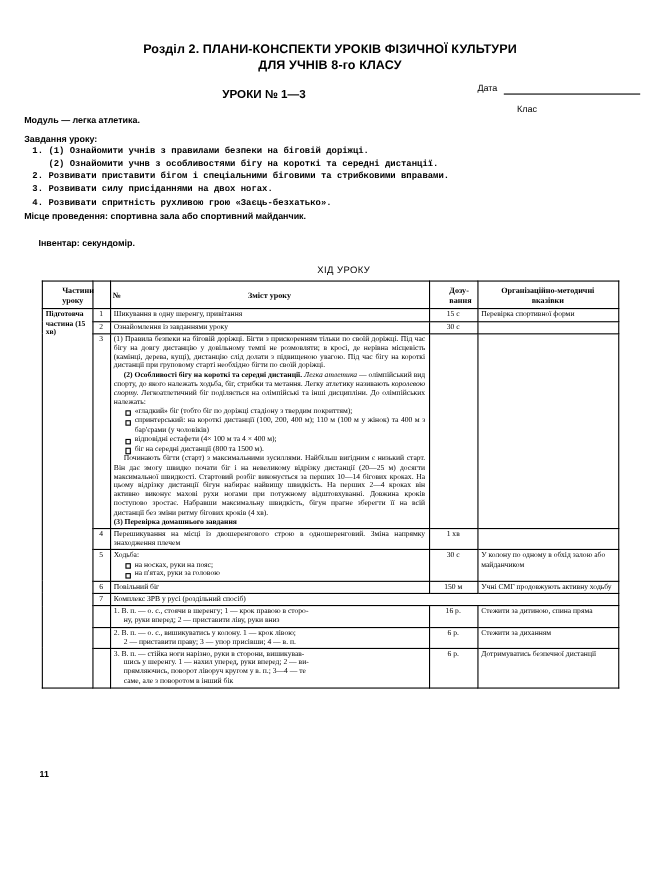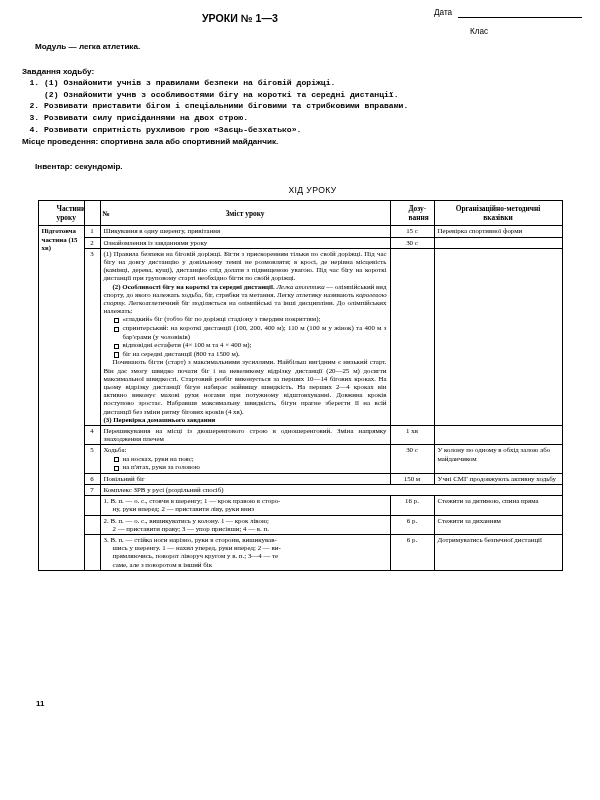--- a/index.html
+++ b/index.html
@@ -77,21 +77,21 @@
 
   
   .meta {
     margin: 8px 0 0 0;
     padding: 0 22px 0 22px;
     font-family: "Liberation Sans", sans-serif;
     font-size: 8.1px;
     font-weight: bold;
     line-height: 11.6px;
   }
-  .meta .module { margin: 13px; }
+  .meta .module { margin: 0; }
   .meta .tasks-title { margin: 5px 0 0 0; }
   ol.task-list {
     margin: 0;
     padding-left: 22px;
     list-style: decimal;
     font-family: Liberation Mono, monospace;
   }
   ol.task-list > li {
     margin: 0;
     line-height: 11.6px;
@@ -203,48 +203,50 @@
     font-size: 8px;
     font-weight: bold;
   }
 </style>
 </head>
 <body>
 
 <div class="page">
 
   <div class="chapter-title">
+    <span class="l1" id="chapter-line1">Розділ 2. ПЛАНИ-КОНСПЕКТИ УРОКІВ ФІЗИЧНОЇ КУЛЬТУРИ</span>
+    <span class="l2">ДЛЯ УЧНІВ 8-го КЛАСУ</span>
   </div>
 
   <div class="lesson-row">
     <div class="lessons-no">УРОКИ № 1—3</div>
     <div class="date-block">
       <div class="date-line">
         <span class="lbl">Дата</span>
         <span class="rule"></span>
       </div>
       <div class="class-line">
         <span class="lbl">Клас</span>
       </div>
     </div>
   </div>
 
   <div class="meta">
     <p class="module">Модуль — легка атлетика.</p>
-    <p class="tasks-title">Завдання ходьбу:</p>
+    <p class="tasks-title">Завдання уроку:</p>
     <ol class="task-list">
       <li>
         <span>(1) Ознайомити учнів з правилами безпеки на біговій доріжці.</span>
         <span class="sub">(2) Ознайомити учнв з особливостями бігу на короткі та середні дистанції.</span>
       </li>
       <li>
         <span>Розвивати приставити бігом і спеціальними біговими та стрибковими вправами.</span>
       </li>
       <li>
-        <span>Розвивати силу присіданнями на двох строю.</span>
+        <span>Розвивати силу присіданнями на двох ногах.</span>
       </li>
       <li>
         <span>Розвивати спритність рухливою грою «Заєць-безхатько».</span>
       </li>
     </ol>
     <p class="place">Місце проведення: спортивна зала або спортивний майданчик.</p>
     <p class="inventory">Інвентар: секундомір.</p>
   </div>
 
   <div class="hid-uroku">ХІД УРОКУ</div>

